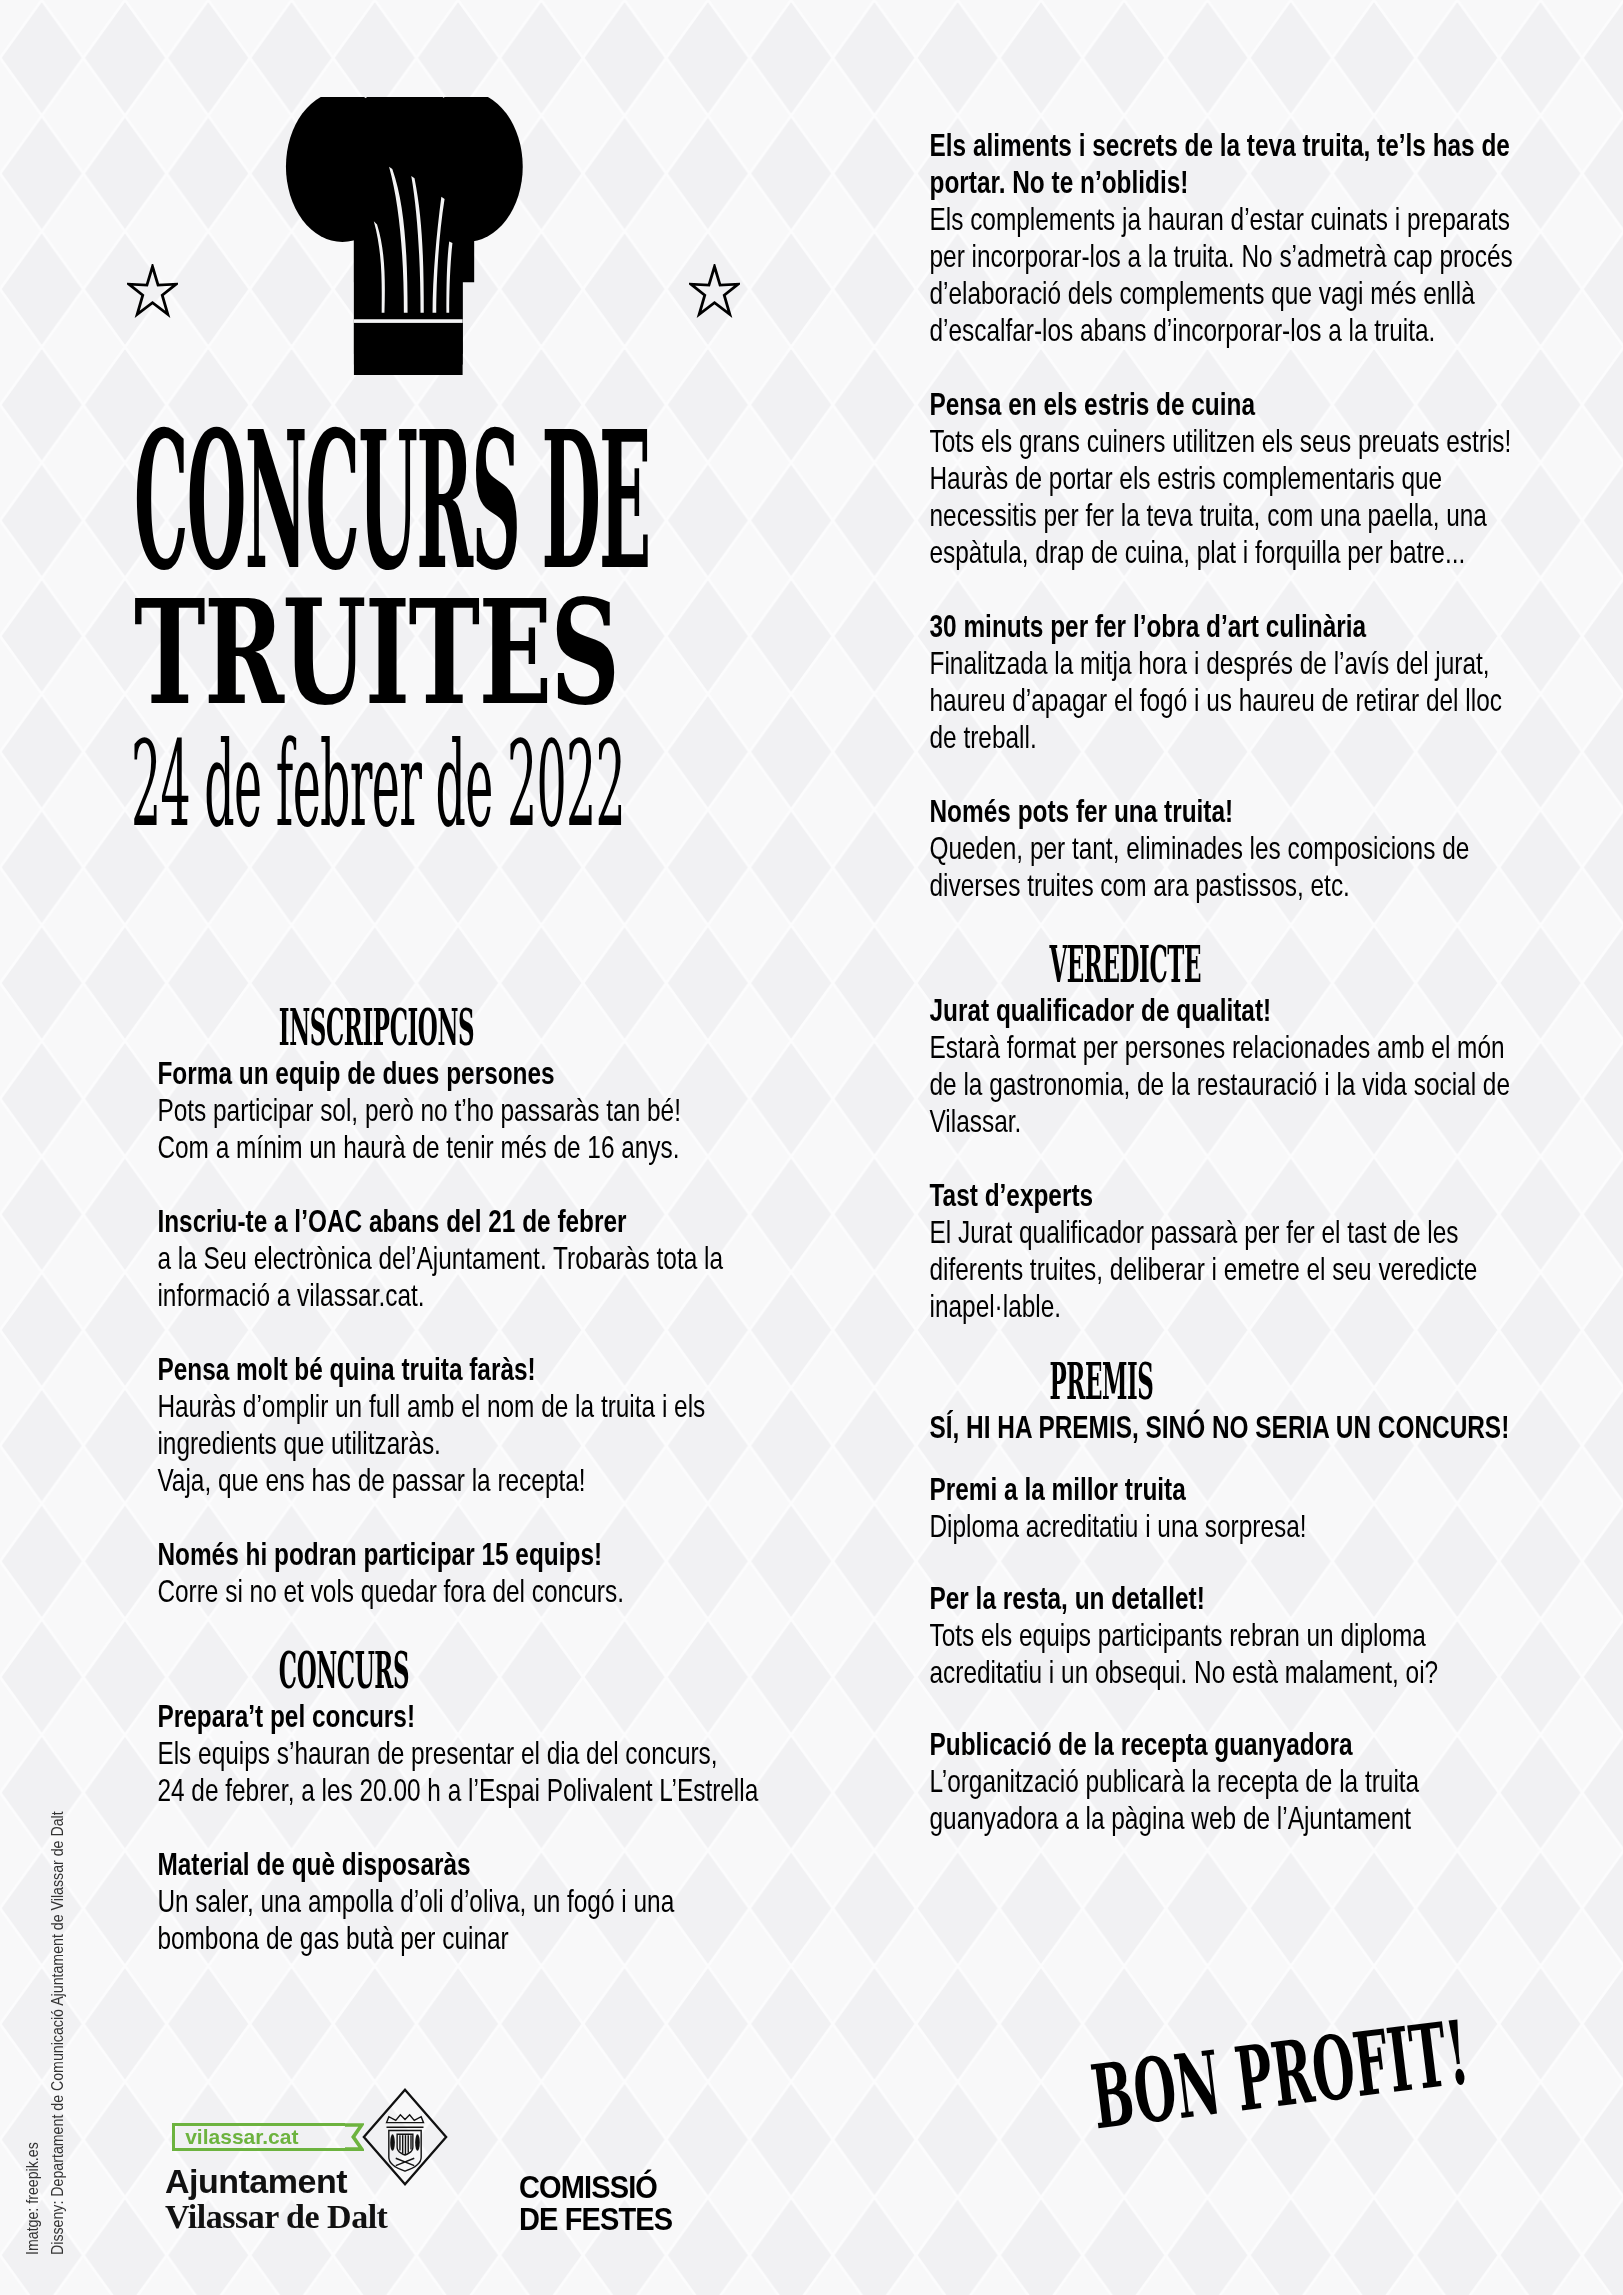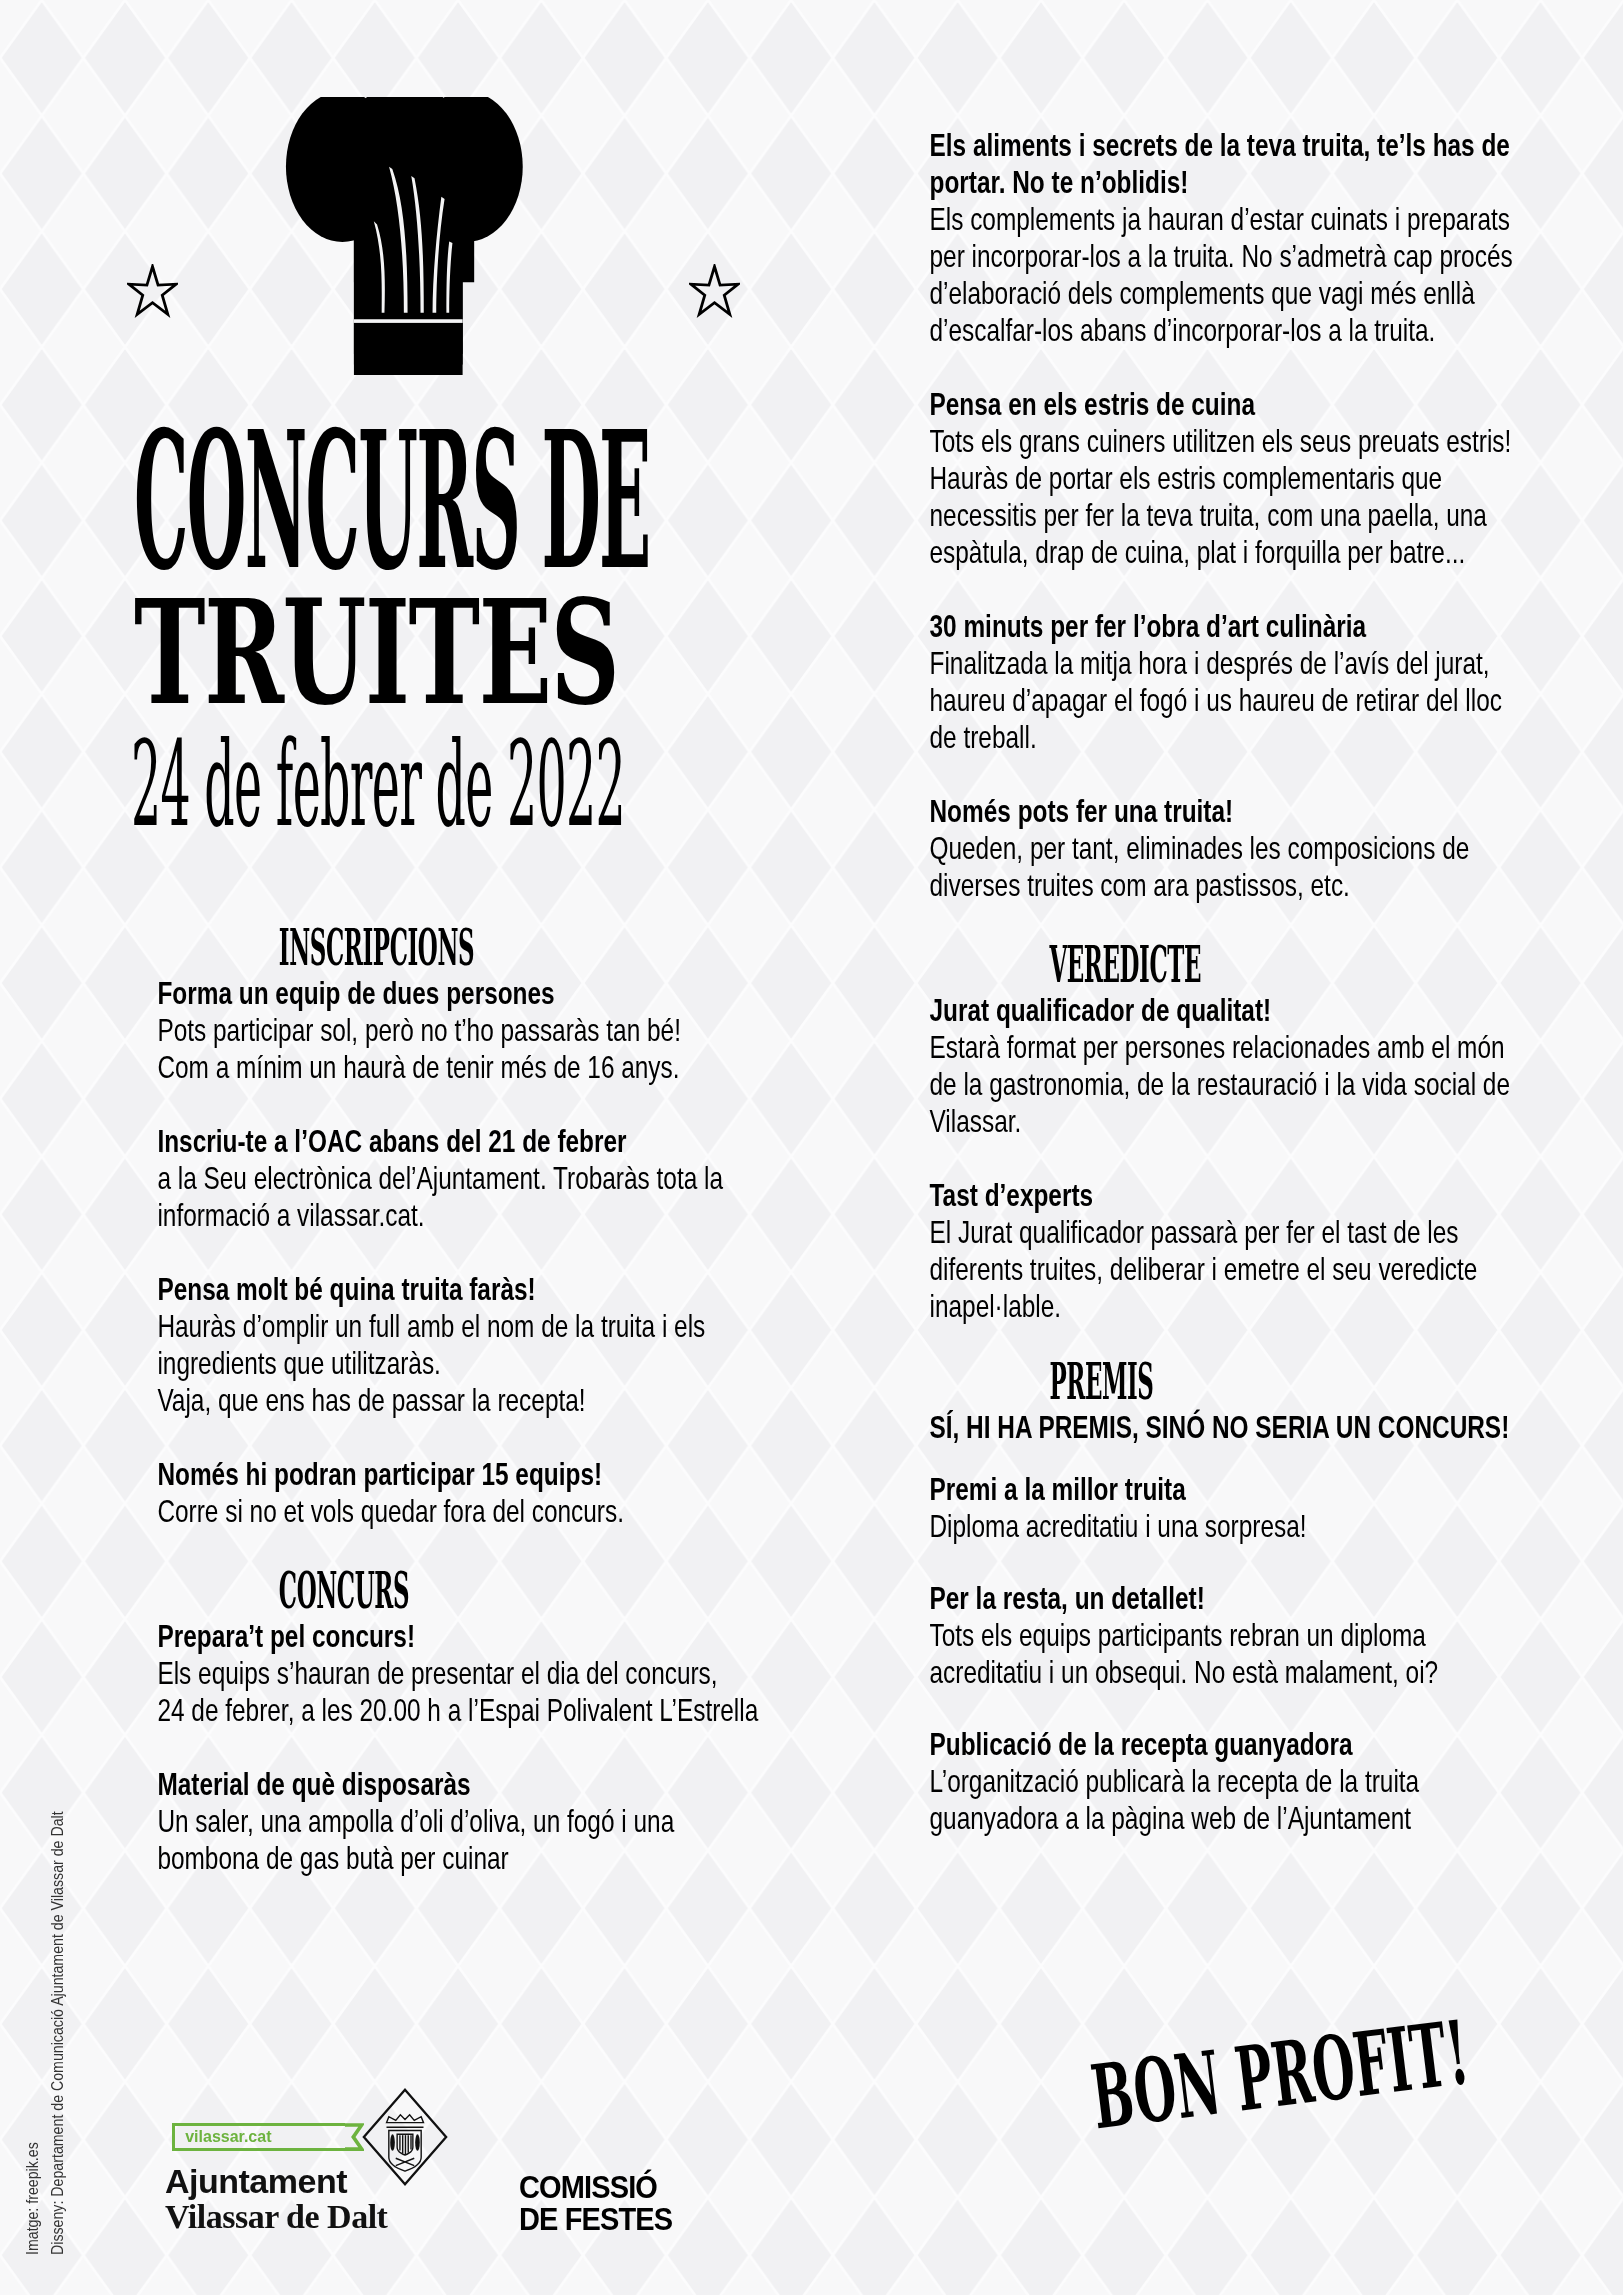--- a/index.html
+++ b/index.html
@@ -11,21 +11,21 @@
   .line { display:block; white-space:nowrap; }
   .body-line { font-family:"Liberation Sans", sans-serif; font-size:30.5px; line-height:37px; transform:scaleX(0.80); transform-origin:center; font-weight:400; }
   .bold-line { font-family:"Liberation Sans", sans-serif; font-size:30.5px; line-height:37px; transform:scaleX(0.80); transform-origin:center; font-weight:700; }
   .section-title { font-family:"DejaVu Serif", serif; font-weight:700; font-size:51px; line-height:56px; transform:scaleX(0.45); transform-origin:center; letter-spacing:-0.9px; }
   .gap { display:block; height:37px; }
 
   .title-big { position:absolute; font-family:"DejaVu Serif", serif; font-weight:700; color:#000; white-space:nowrap; transform-origin:left top; }
 
   .credit { position:absolute; font-family:"Liberation Sans", sans-serif; font-size:16.7px; color:#333; white-space:nowrap; transform-origin:left bottom; transform:rotate(-90deg) scaleX(0.85); }
 
-  .logo-url { position:absolute; left:172px; top:2123px; width:173px; height:28px; border:3.7px solid #6db33f; border-right:none; box-sizing:border-box; font-family:"Liberation Sans", sans-serif; font-weight:700; color:#6db33f; font-size:16px; line-height:21px; padding-left:10.2px; }
+  .logo-url { position:absolute; left:172px; top:2123px; width:173px; height:28px; border:3.7px solid #6db33f; border-right:none; box-sizing:border-box; font-family:"Liberation Sans", sans-serif; font-weight:700; color:#6db33f; font-size:21px; line-height:21px; padding-left:10.2px; }
   .logo-name { position:absolute; left:165px; font-family:"Liberation Sans", sans-serif; font-weight:700; font-size:34px; line-height:35px; color:#111; white-space:nowrap; letter-spacing:-0.5px; }
   .comissio { position:absolute; font-family:"Liberation Sans", sans-serif; font-weight:900; color:#000; font-size:30.5px; line-height:32px; letter-spacing:-0.9px; white-space:nowrap; transform:scaleX(0.95); transform-origin:left top; }
 
   .bon-profit { position:absolute; left:1087px; top:2054px; font-family:"DejaVu Serif", serif; font-weight:700; font-size:88px; line-height:88px; white-space:nowrap; transform:rotate(-7deg) scaleX(0.55); transform-origin:left top; color:#000; }
 </style>
 </head>
 <body>
 
 <svg class="bg" width="1623" height="2295" xmlns="http://www.w3.org/2000/svg" viewBox="0 0 3508 4961">
   <defs>
@@ -64,21 +64,21 @@
     <polygon points="55,5 67,45 106,43 76,67 88,108 55,83 22,108 34,67 4,43 43,45" fill="none" stroke="#000" stroke-width="6"></polygon>
   </svg>
   <svg style="position:absolute;left:689px;top:264px" width="51" height="56" viewBox="0 0 110 120">
     <polygon points="55,5 67,45 106,43 76,67 88,108 55,83 22,108 34,67 4,43 43,45" fill="none" stroke="#000" stroke-width="6"></polygon>
   </svg>
 
   <div class="title-big" style="left:134px;top:407px;font-size:185px;line-height:185px;transform:scaleX(0.37) scaleY(1.02);letter-spacing:-4.6px;">CONCURS DE</div>
   <div class="title-big" style="left:134px;top:581px;font-size:185px;line-height:185px;transform:scaleX(0.52) scaleY(0.78);letter-spacing:-2.8px;">TRUITES</div>
   <div class="title-big" style="left:131px;top:724px;font-size:125px;line-height:125px;font-weight:400;transform:scaleX(0.38) scaleY(0.95);letter-spacing:-1.9px;">24 de febrer de 2022</div>
 
-  <div class="col" style="left:88px;width:694px;top:919px;">
+  <div class="col" style="left:88px;width:694px;top:999px;">
     <span class="line section-title">INSCRIPCIONS</span>
 
     <span class="line bold-line">Forma un equip de dues persones</span>
     <span class="line body-line">Pots participar sol, però no t’ho passaràs tan bé!</span>
     <span class="line body-line">Com a mínim un haurà de tenir més de 16 anys.</span>
     <span class="gap"></span>
 
     <span class="line bold-line">Inscriu-te a l’OAC abans del 21 de febrer</span>
     <span class="line body-line">a la Seu electrònica del’Ajuntament. Trobaràs tota la</span>
     <span class="line body-line">informació a vilassar.cat.</span>

